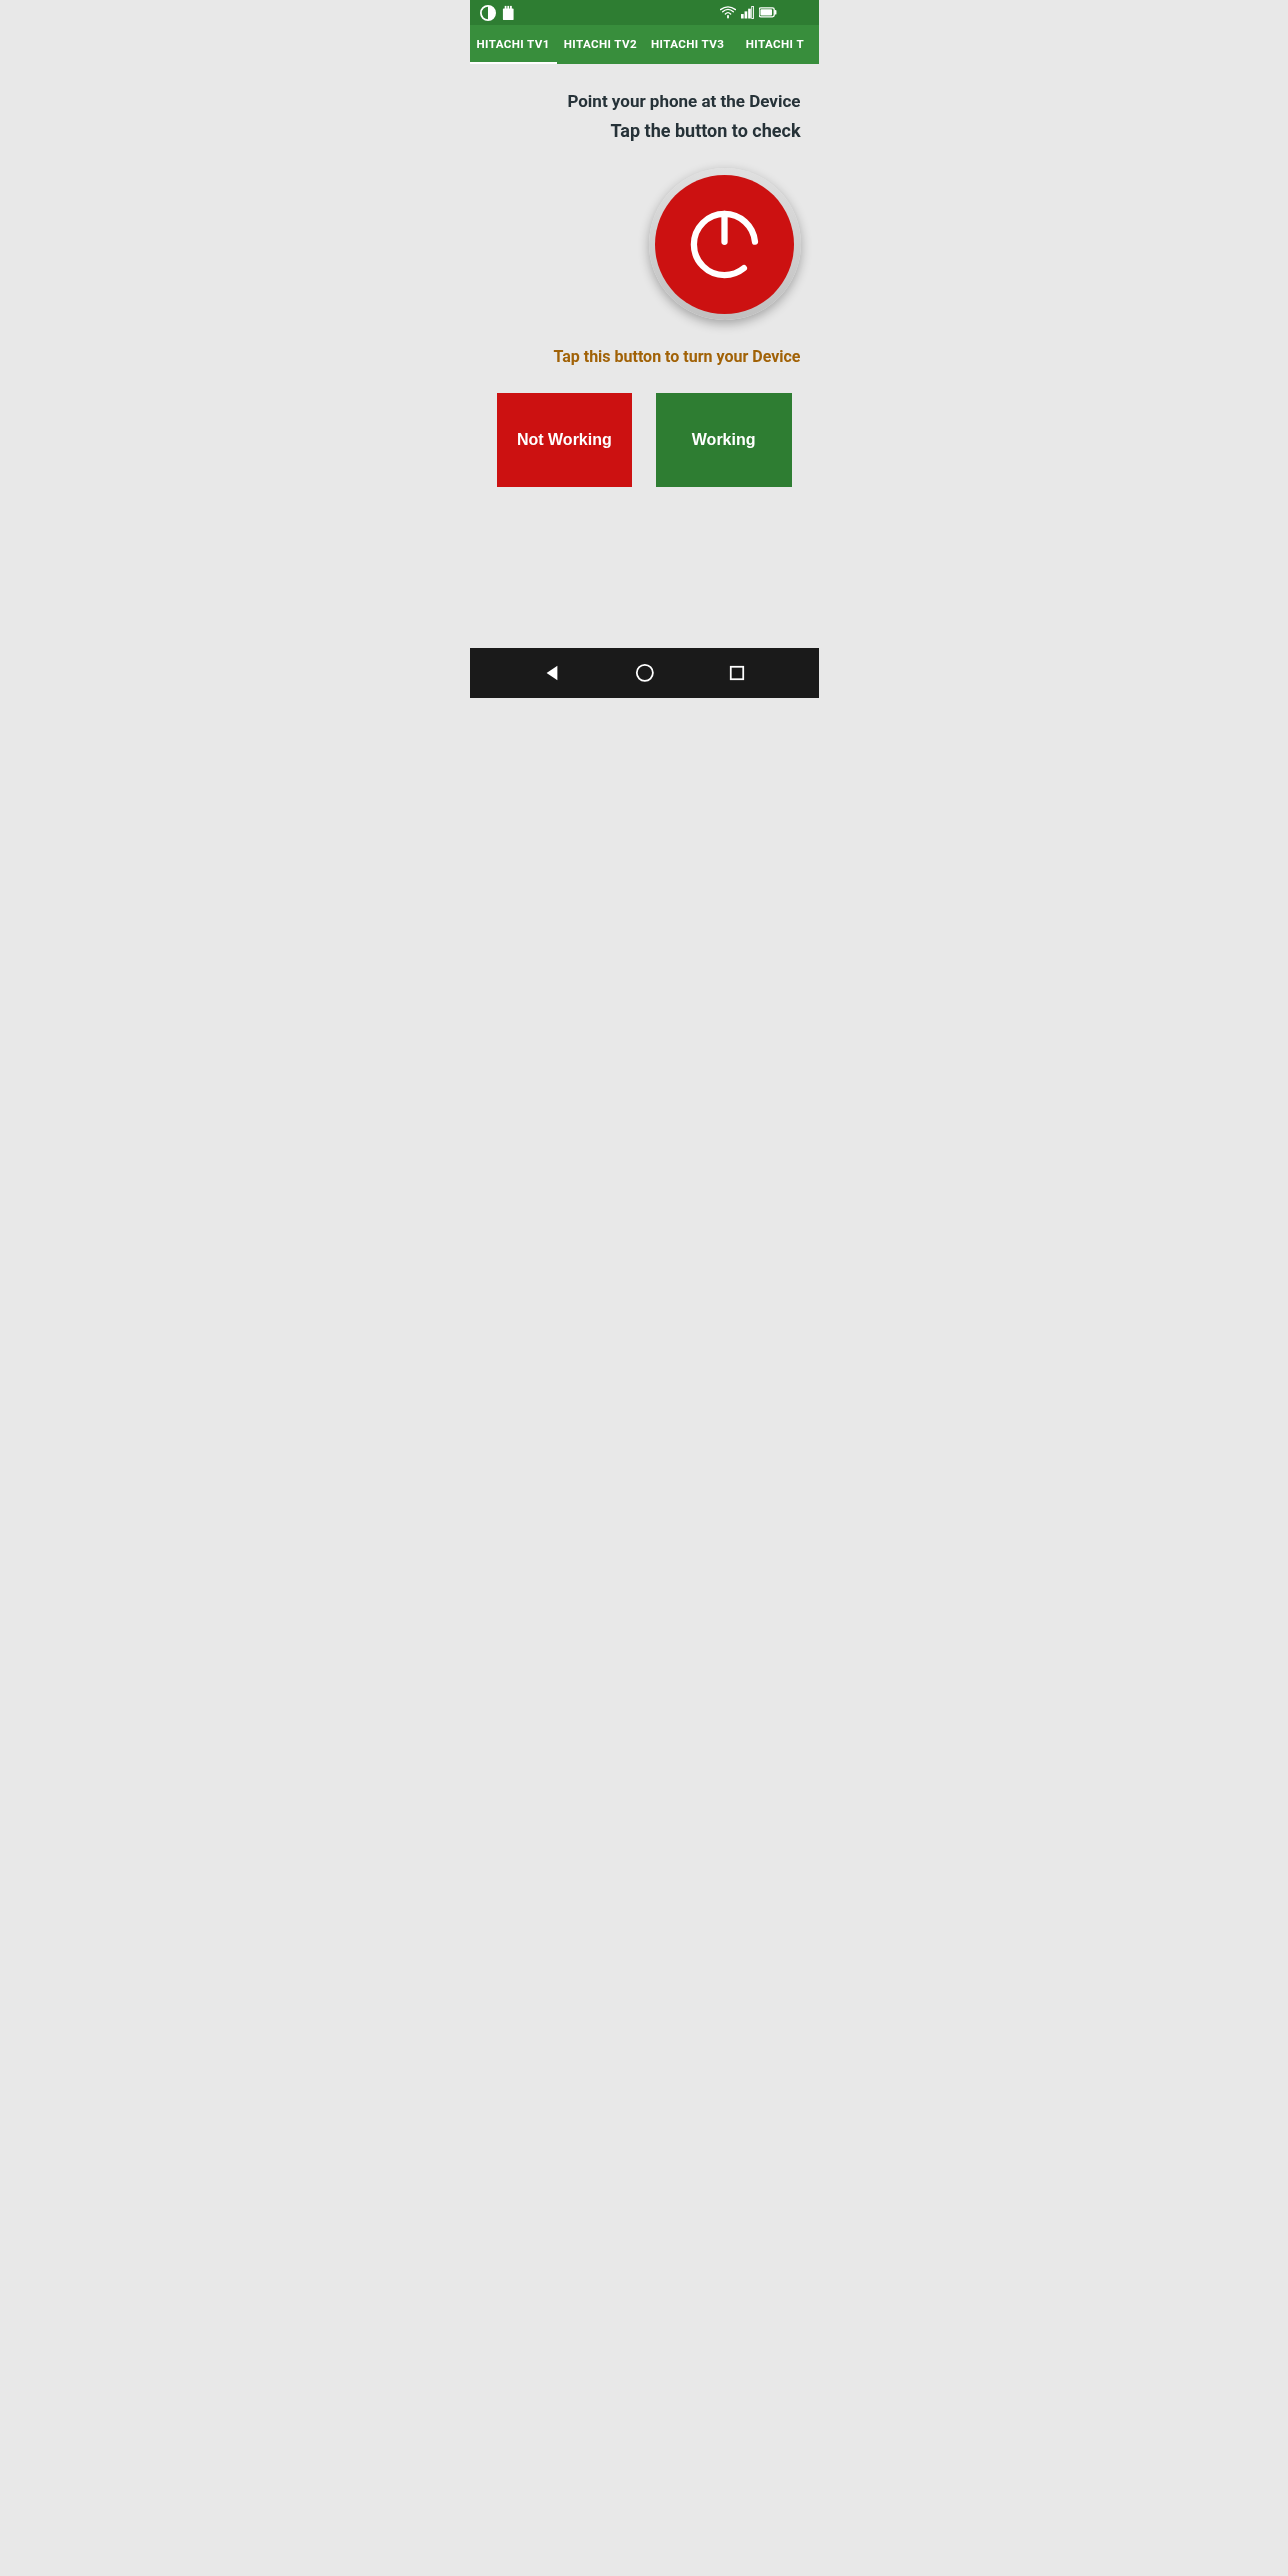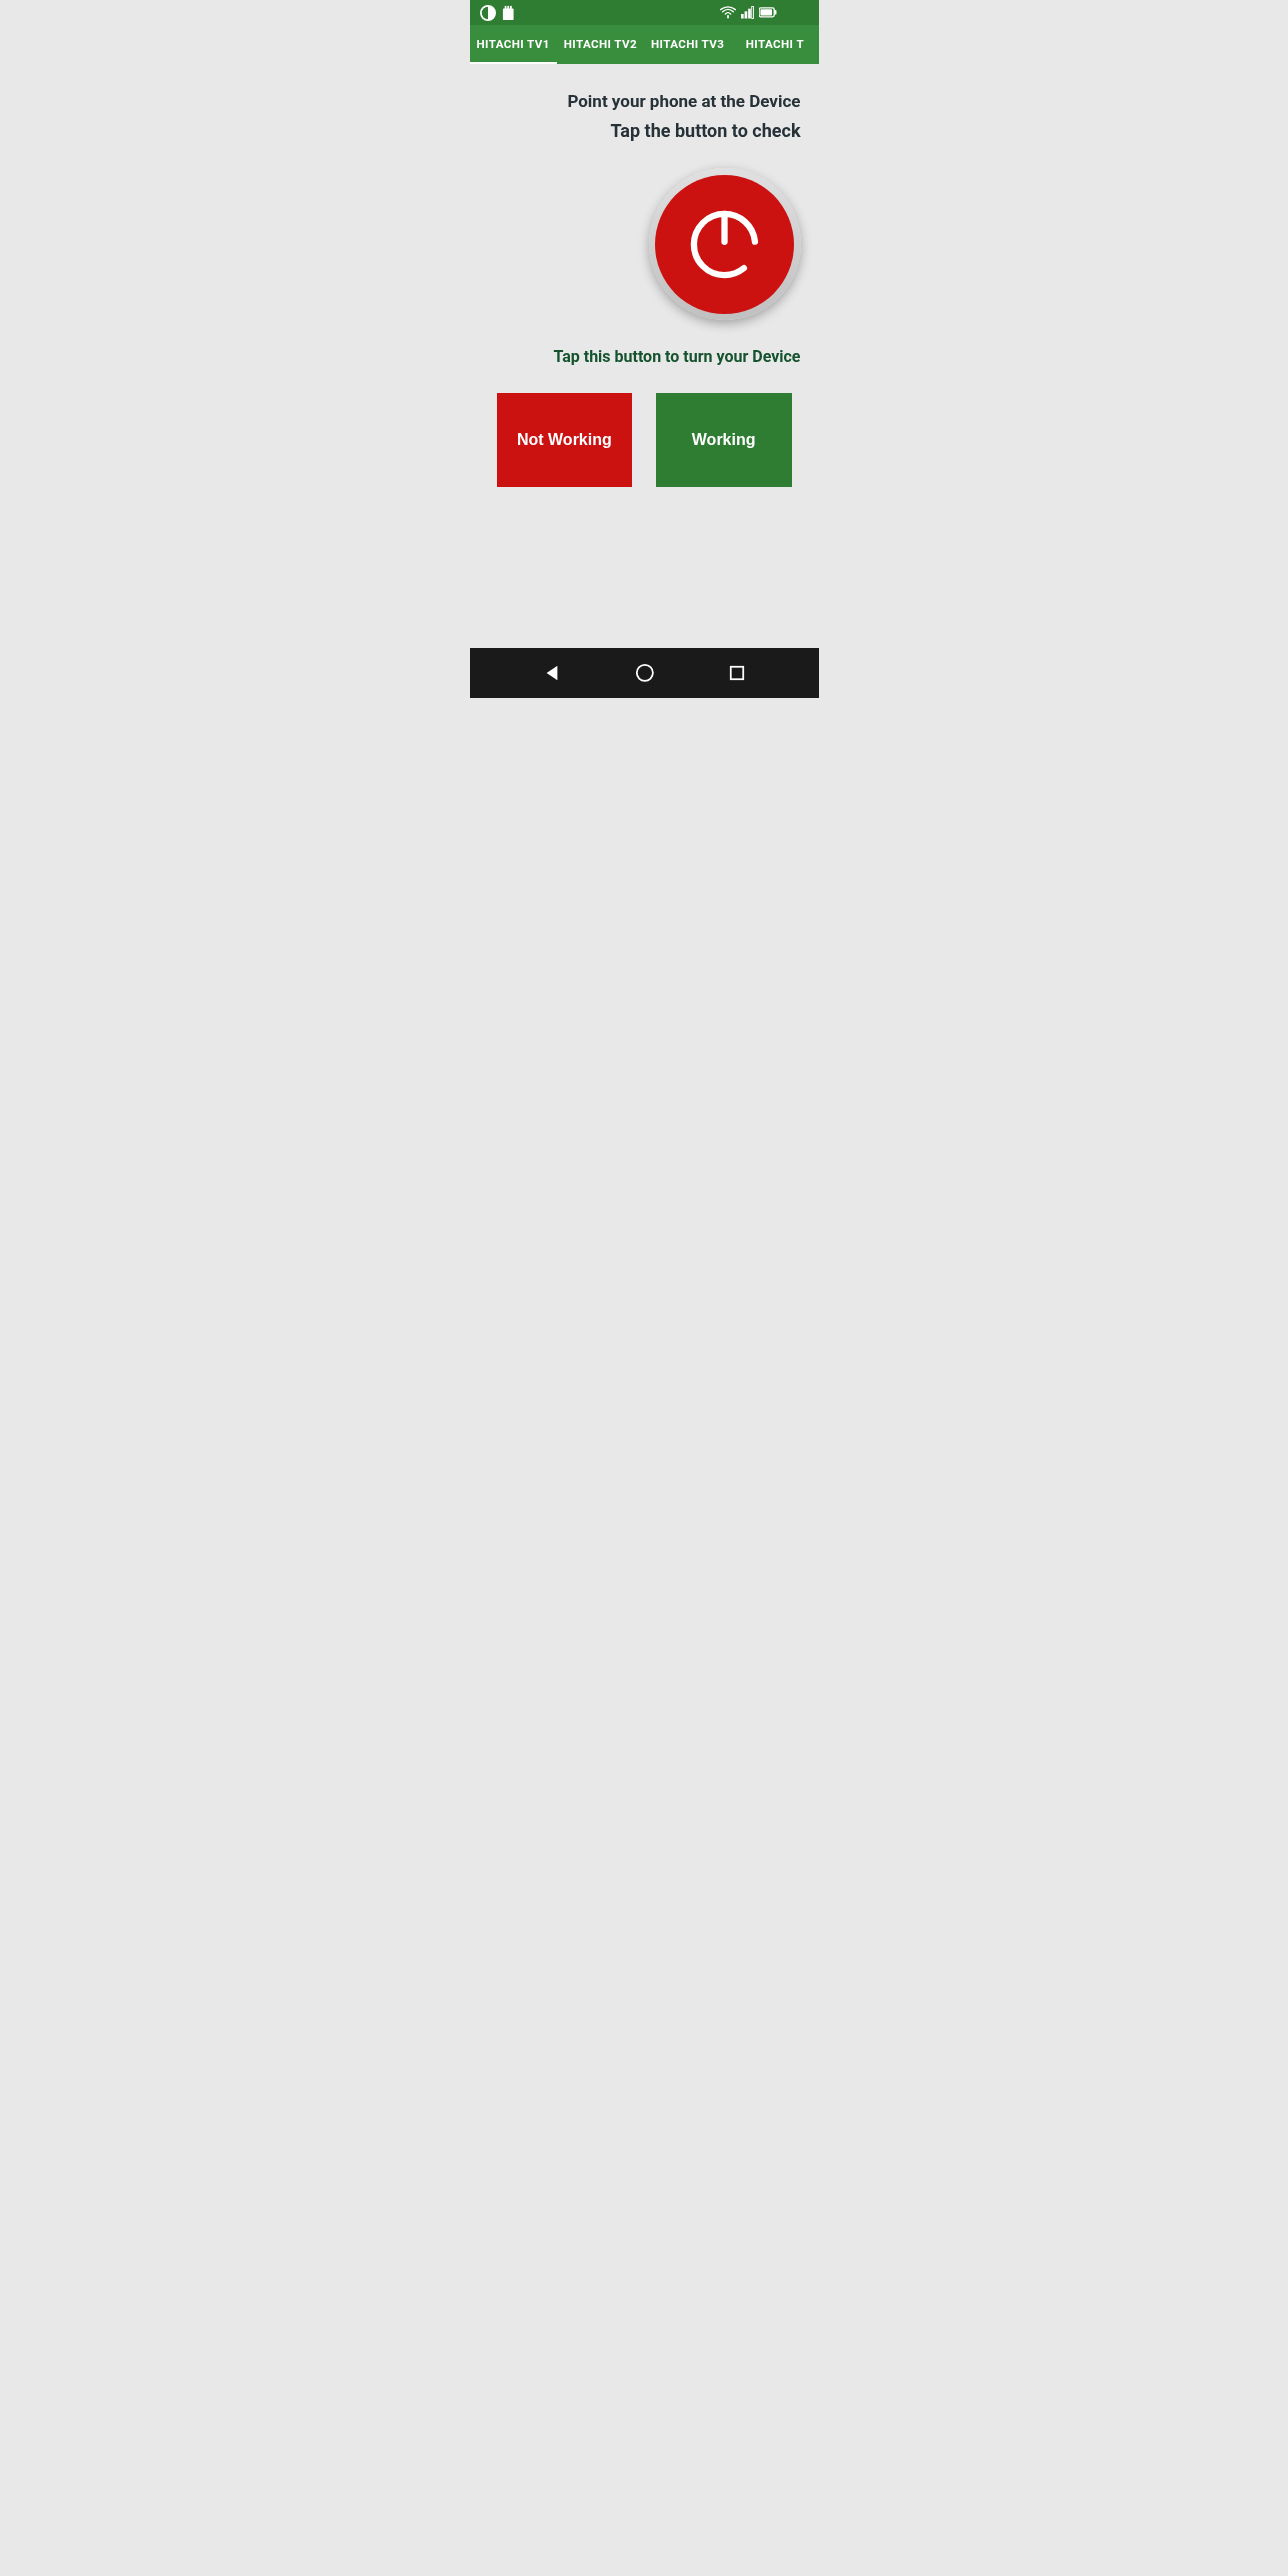--- a/index.html
+++ b/index.html
@@ -119,21 +119,21 @@
       align-items: center;
       justify-content: center;
     }
 
     .power-icon {
       width: 81px;
       height: 81px;
     }
 
     .tap-instruction {
-      color: #14532d;
+      color: #a16207;
       font-size: 16px;
       font-weight: 700;
       text-align: center;
       margin-bottom: 27px;
     }
 
     
     .action-buttons {
       display: flex;
       width: 100%;

